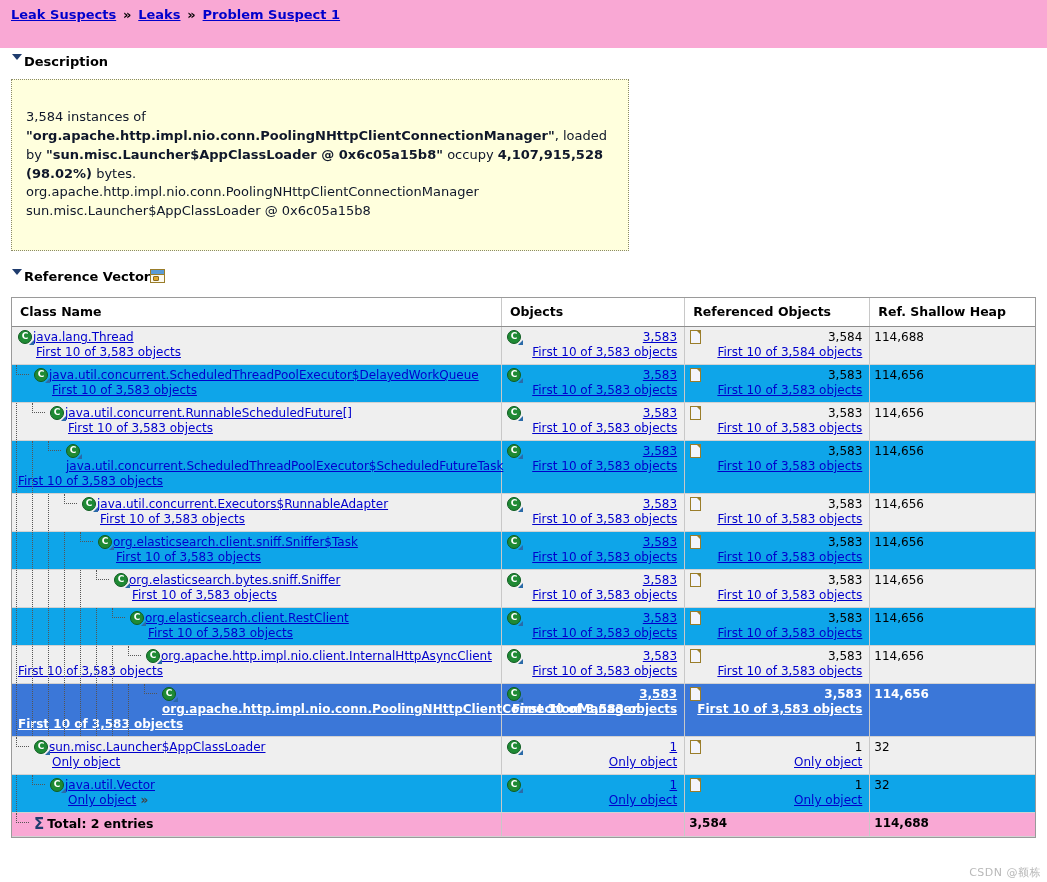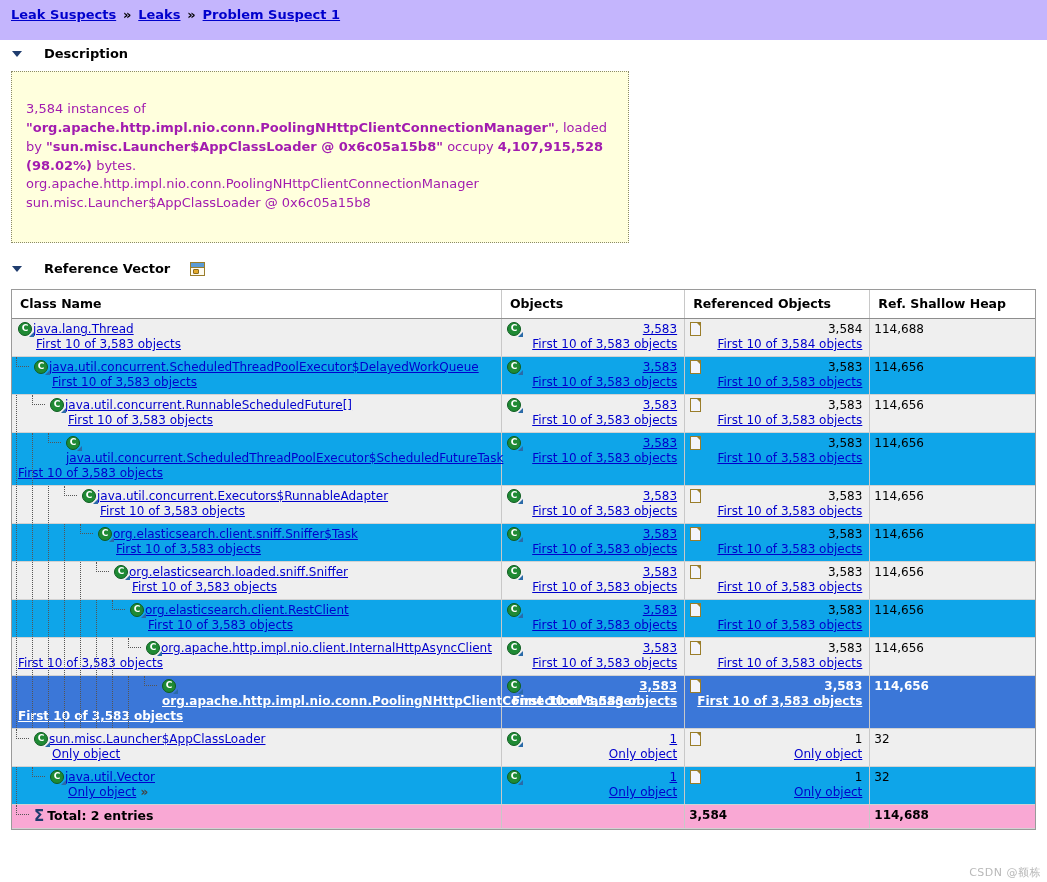--- a/index.html
+++ b/index.html
@@ -12,22 +12,22 @@
     width: 1047px;
     height: 882px;
     position: relative;
     overflow: hidden;
     font-size: 12px;
     color: #000;
   }
 
   
   #breadcrumb-bar {
-    background: #c4b5fd;
-    height: 40px;
+    background: #f9a8d4;
+    height: 48px;
     line-height: 30px;
     padding: 0 0 0 11px;
     box-sizing: border-box;
     white-space: nowrap;
   }
   #breadcrumb-bar a {
     color: #0000cc;
     font-weight: bold;
     text-decoration: underline;
     font-size: 13px;
@@ -35,22 +35,22 @@
   #breadcrumb-bar .crumb-sep {
     color: #000;
     font-weight: bold;
     font-size: 13px;
     padding: 0 3px;
   }
 
   
   .section-head {
     display: flex;
-    align-items: center;
-    gap: 20px;
+    align-items: flex-start;
+    gap: 0;
     padding: 6px 0 4px 12px;
     font-weight: bold;
     font-size: 13px;
   }
   .tri {
     width: 0; height: 0;
     border-left: 5px solid transparent;
     border-right: 5px solid transparent;
     border-top: 6px solid #1f3c6e;
     display: inline-block;
@@ -88,21 +88,21 @@
   #description-box {
     margin: 6px 0 12px 11px;
     width: 618px;
     min-height: 172px;
     background: #ffffdd;
     border: 1px dotted #8a8a6a;
     box-sizing: border-box;
     padding: 28px 14px 18px 14px;
     font-size: 13px;
     line-height: 1.45;
-    color: #a21caf;
+    color: #0f172a;
   }
   #description-box b { font-weight: bold; }
   #description-box .kw-title {
     font-weight: bold;
     margin-top: 15px;
   }
   #description-box .kw-line { white-space: nowrap; }
 
   
   #ref-table-wrap {
@@ -513,21 +513,21 @@
           <td>
             <div class="cell-class">
               <div class="guides">
                 <span class="vline" style="left: 0px;"></span>
                 <span class="vline" style="left: 16px;"></span>
                 <span class="vline" style="left: 32px;"></span>
                 <span class="vline" style="left: 48px;"></span>
                 <span class="vline" style="left: 64px;"></span>
                 <span class="elbow" style="left: 80px;"></span>
               </div>
-              <span class="line1" style="padding-left: 98px;"><span class="cls-icon"></span><a class="class-link" href="#">org.elasticsearch.loaded.sniff.Sniffer</a></span>
+              <span class="line1" style="padding-left: 98px;"><span class="cls-icon"></span><a class="class-link" href="#">org.elasticsearch.bytes.sniff.Sniffer</a></span>
               <span class="line2" style="padding-left: 116px;"><a class="sub-link" href="#">First 10 of 3,583 objects</a></span>
             </div>
           </td>
           <td>
             <div class="cell-num">
               <span class="cls-icon icon-left"></span>
               <a class="num-link line1" href="#">3,583</a>
               <a class="num-link line2" href="#">First 10 of 3,583 objects</a>
             </div>
           </td>

